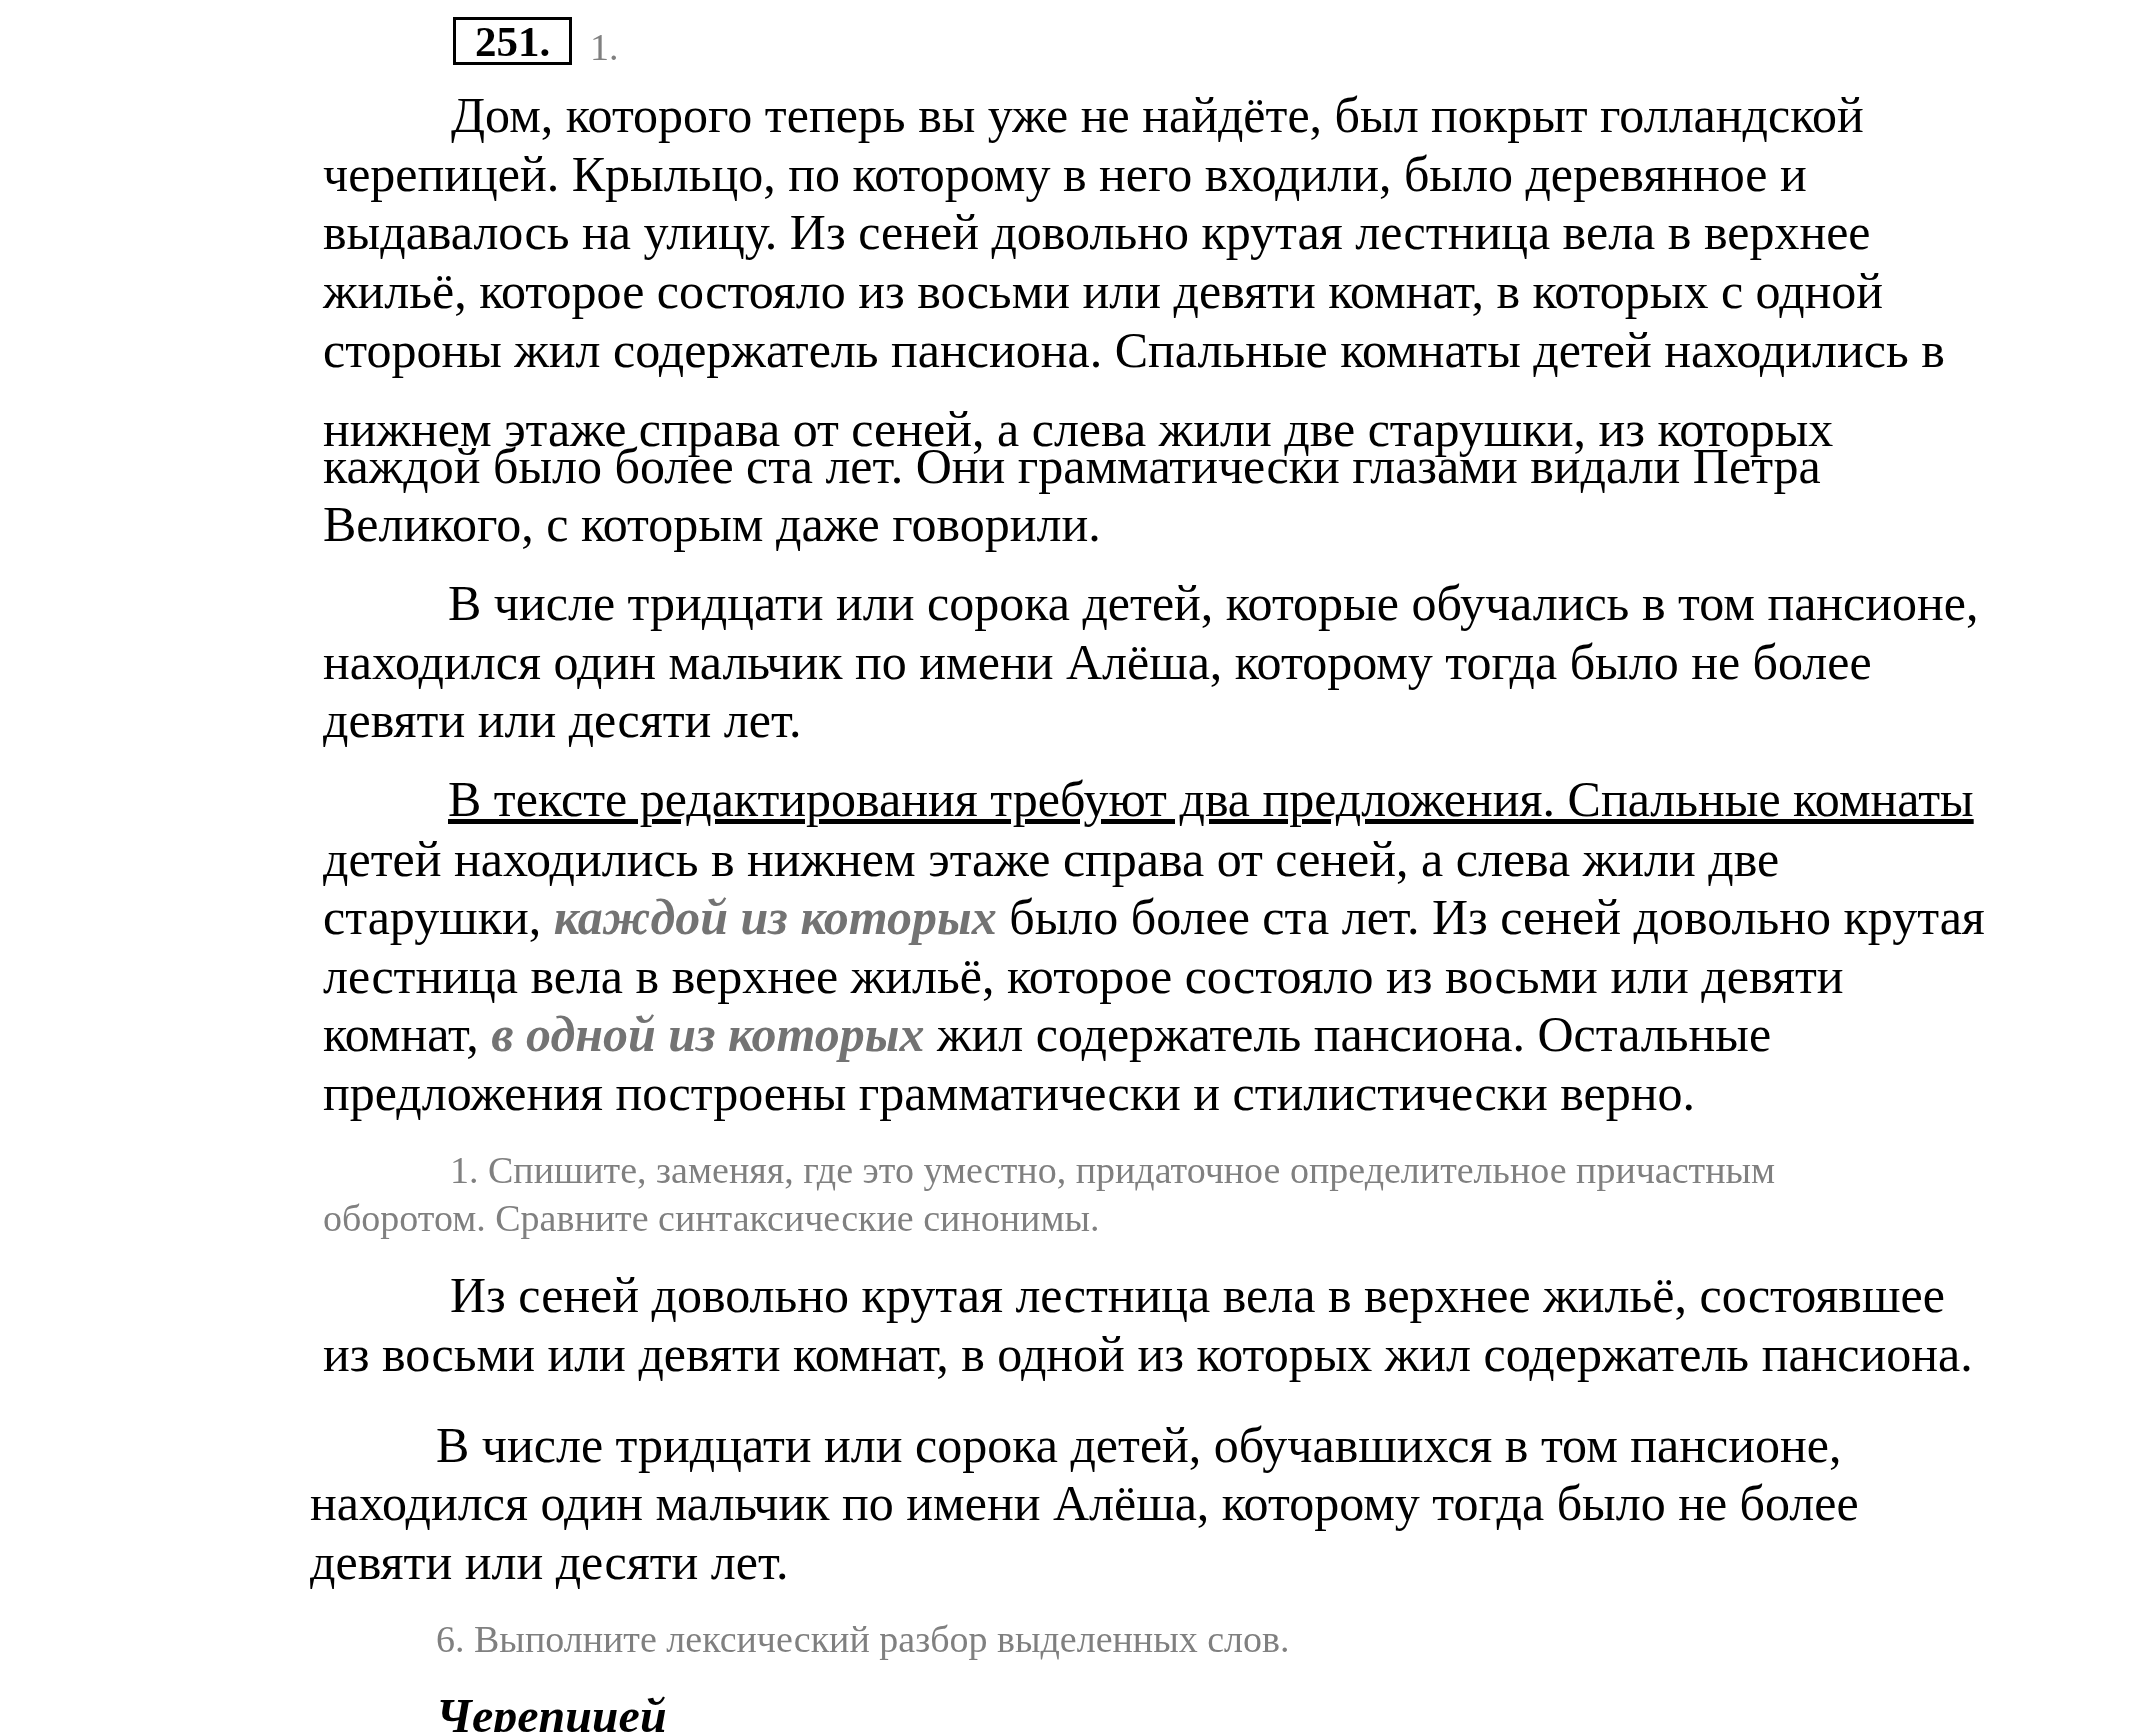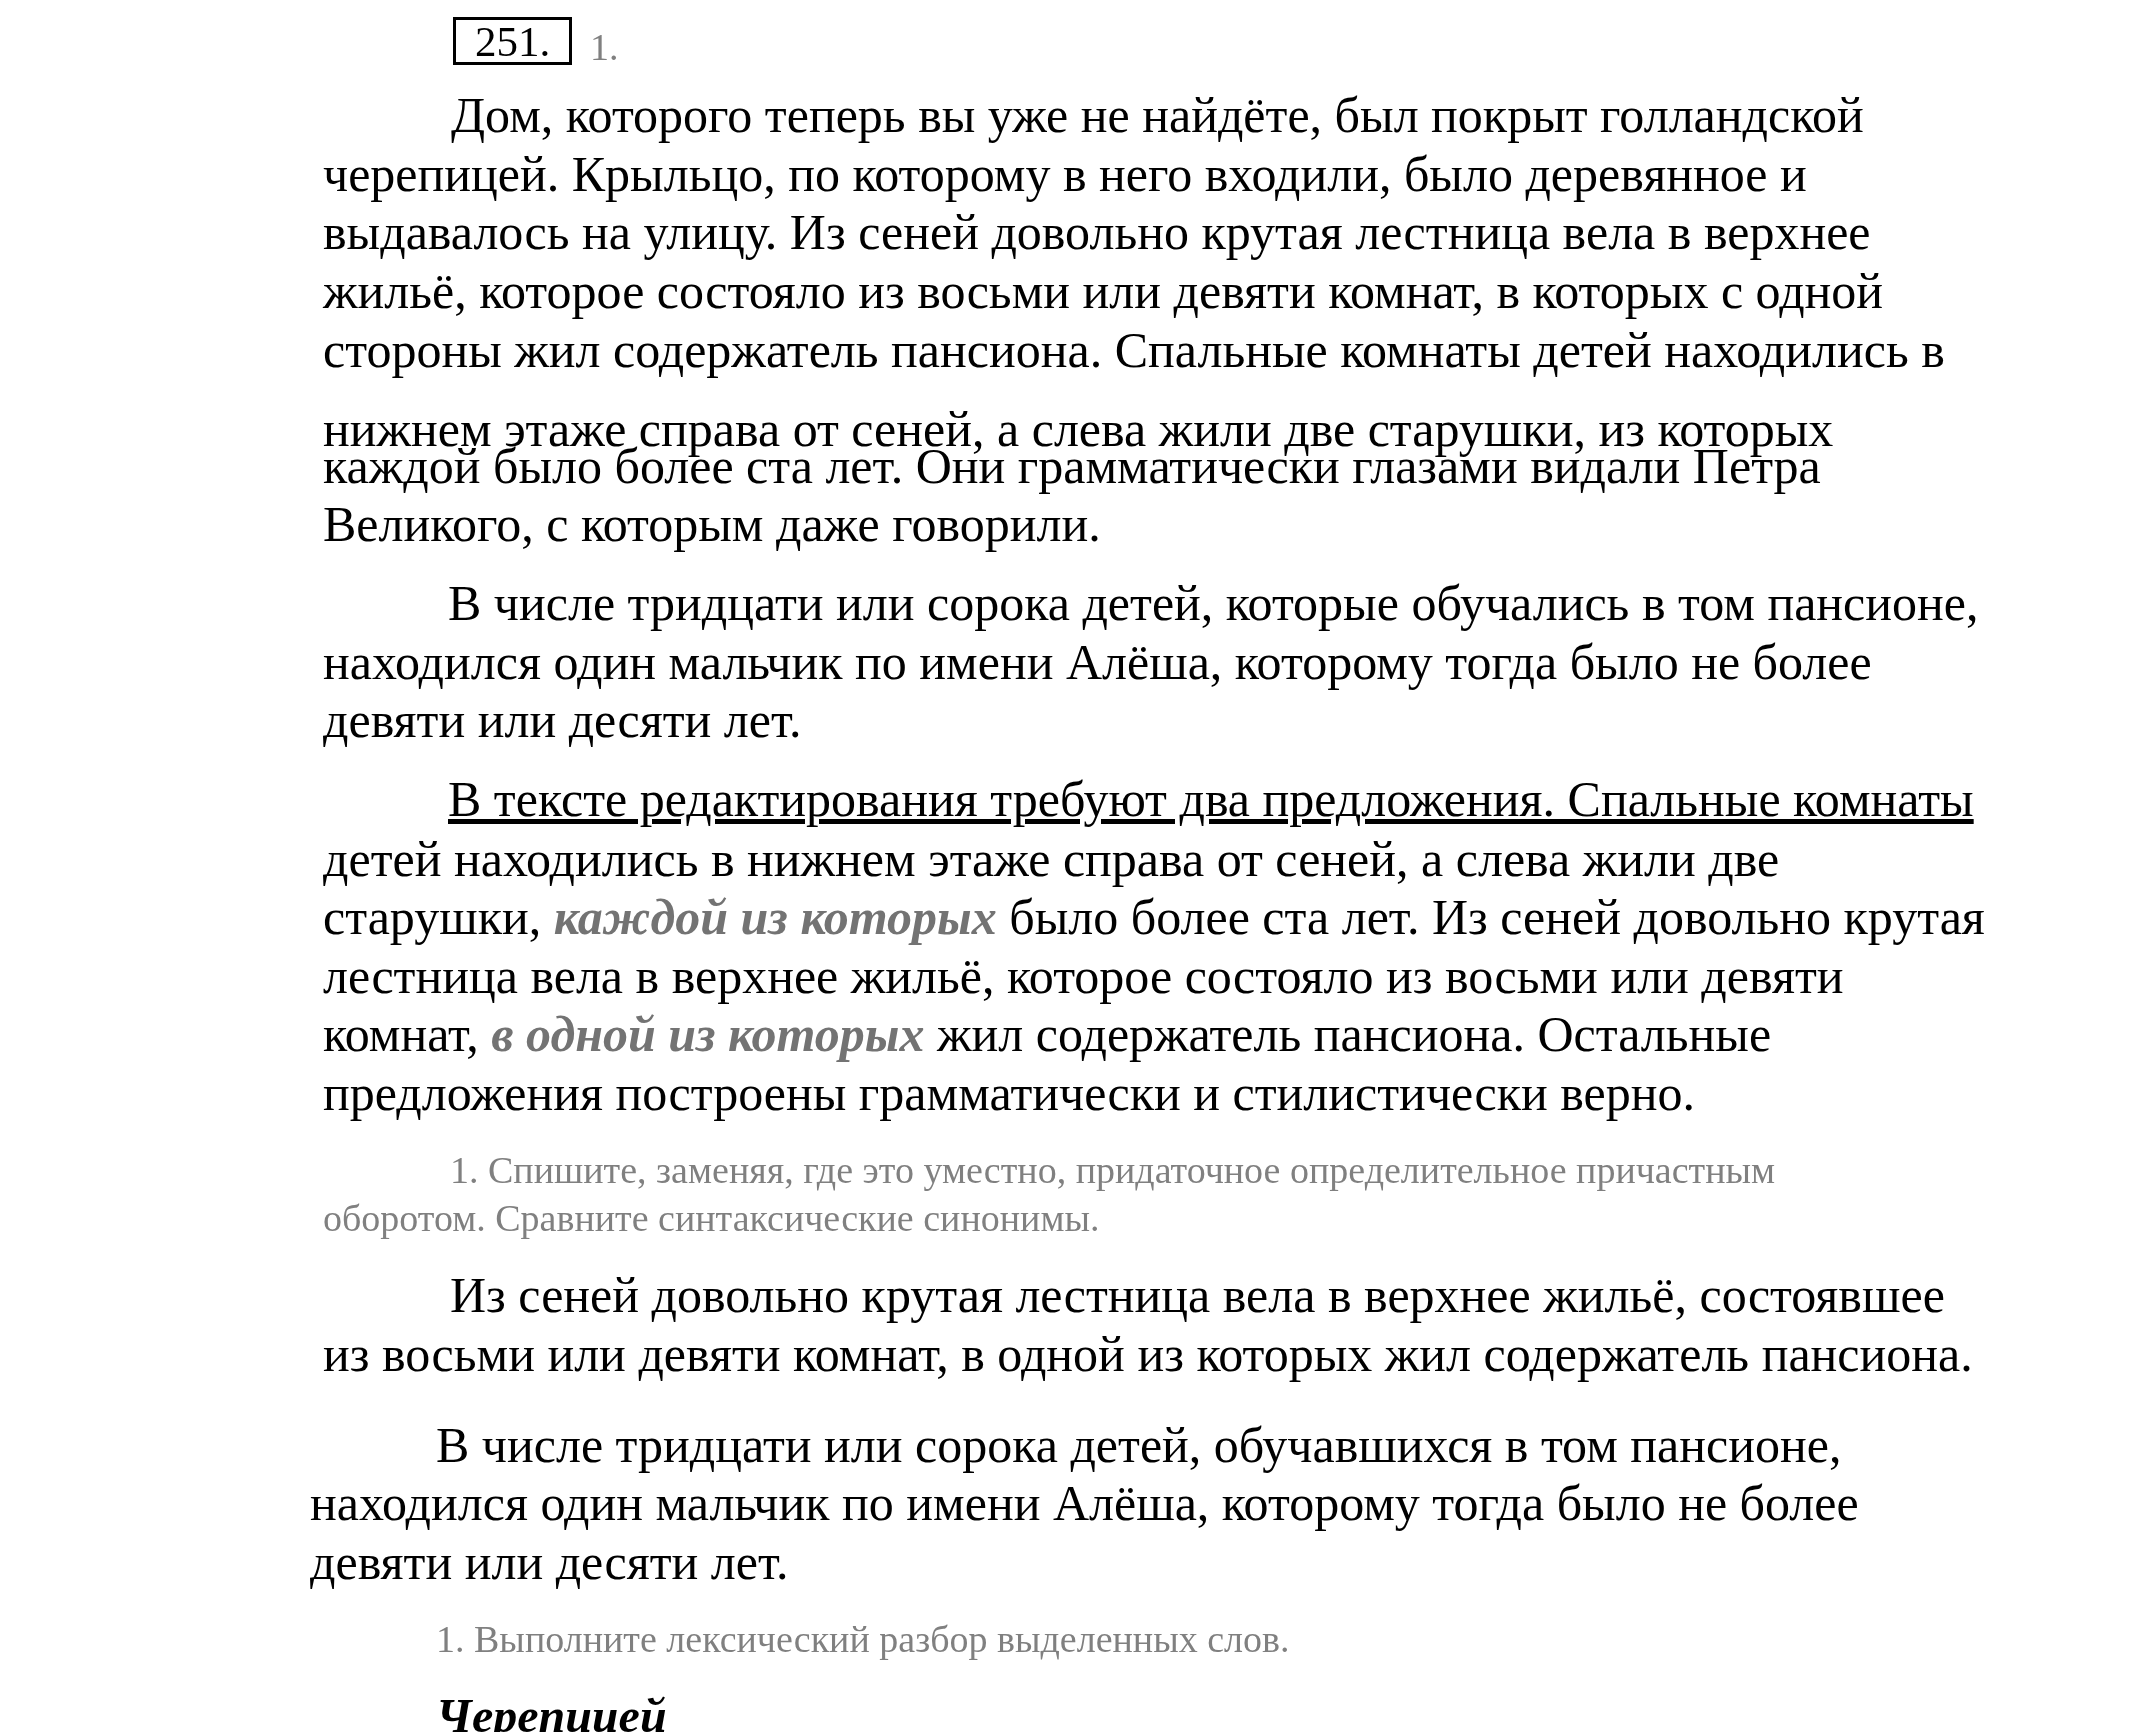--- a/index.html
+++ b/index.html
@@ -3,21 +3,21 @@
 <meta charset="utf-8">
 <style>
   html, body { margin:0; padding:0; background:#ffffff; }
   body { width:2145px; height:1733px; position:relative; overflow:hidden;
          font-family:"Liberation Serif","DejaVu Serif",serif; color:#000; }
   .line { position:absolute; white-space:nowrap; font-size:50px; line-height:59px; }
   .gray { color:#808080; font-size:38px; line-height:48px; }
   .red { color:#737373; font-weight:bold; font-style:italic; }
   .boxnum { position:absolute; left:453px; top:17.3px; width:119px; height:48px;
             border:3.5px solid #000; box-sizing:border-box;
-            font-weight:normal; font-size:43px; line-height:43px; text-align:center; }
+            font-weight:bold; font-size:43px; line-height:43px; text-align:center; }
   .sub1 { position:absolute; left:590px; top:26px; font-size:38px; line-height:43px; color:#808080; }
   .term { font-weight:bold; font-style:italic; font-size:48px; }
 </style>
 </head>
 <body>
 
 <div class="boxnum">251.</div>
 <div class="sub1">1.</div>
 
 <div>
@@ -59,16 +59,16 @@
   <div class="line" style="left:450px;top:1266px;">Из сеней довольно крутая лестница вела в верхнее жильё, состоявшее</div>
   <div class="line" style="left:323px;top:1325px;">из восьми или девяти комнат, в одной из которых жил содержатель пансиона.</div>
 </div>
 
 <div>
   <div class="line" style="left:436px;top:1416px;">В числе тридцати или сорока детей, обучавшихся в том пансионе,</div>
   <div class="line" style="left:310px;top:1474px;">находился один мальчик по имени Алёша, которому тогда было не более</div>
   <div class="line" style="left:310px;top:1533px;">девяти или десяти лет.</div>
 </div>
 
-<div class="line gray" style="left:436px;top:1615px;">1. Выполните лексический разбор выделенных слов.</div>
+<div class="line gray" style="left:436px;top:1615px;">6. Выполните лексический разбор выделенных слов.</div>
 
 <div class="line term" style="left:436px;top:1686px;">Черепицей</div>
 
 
 </body></html>

